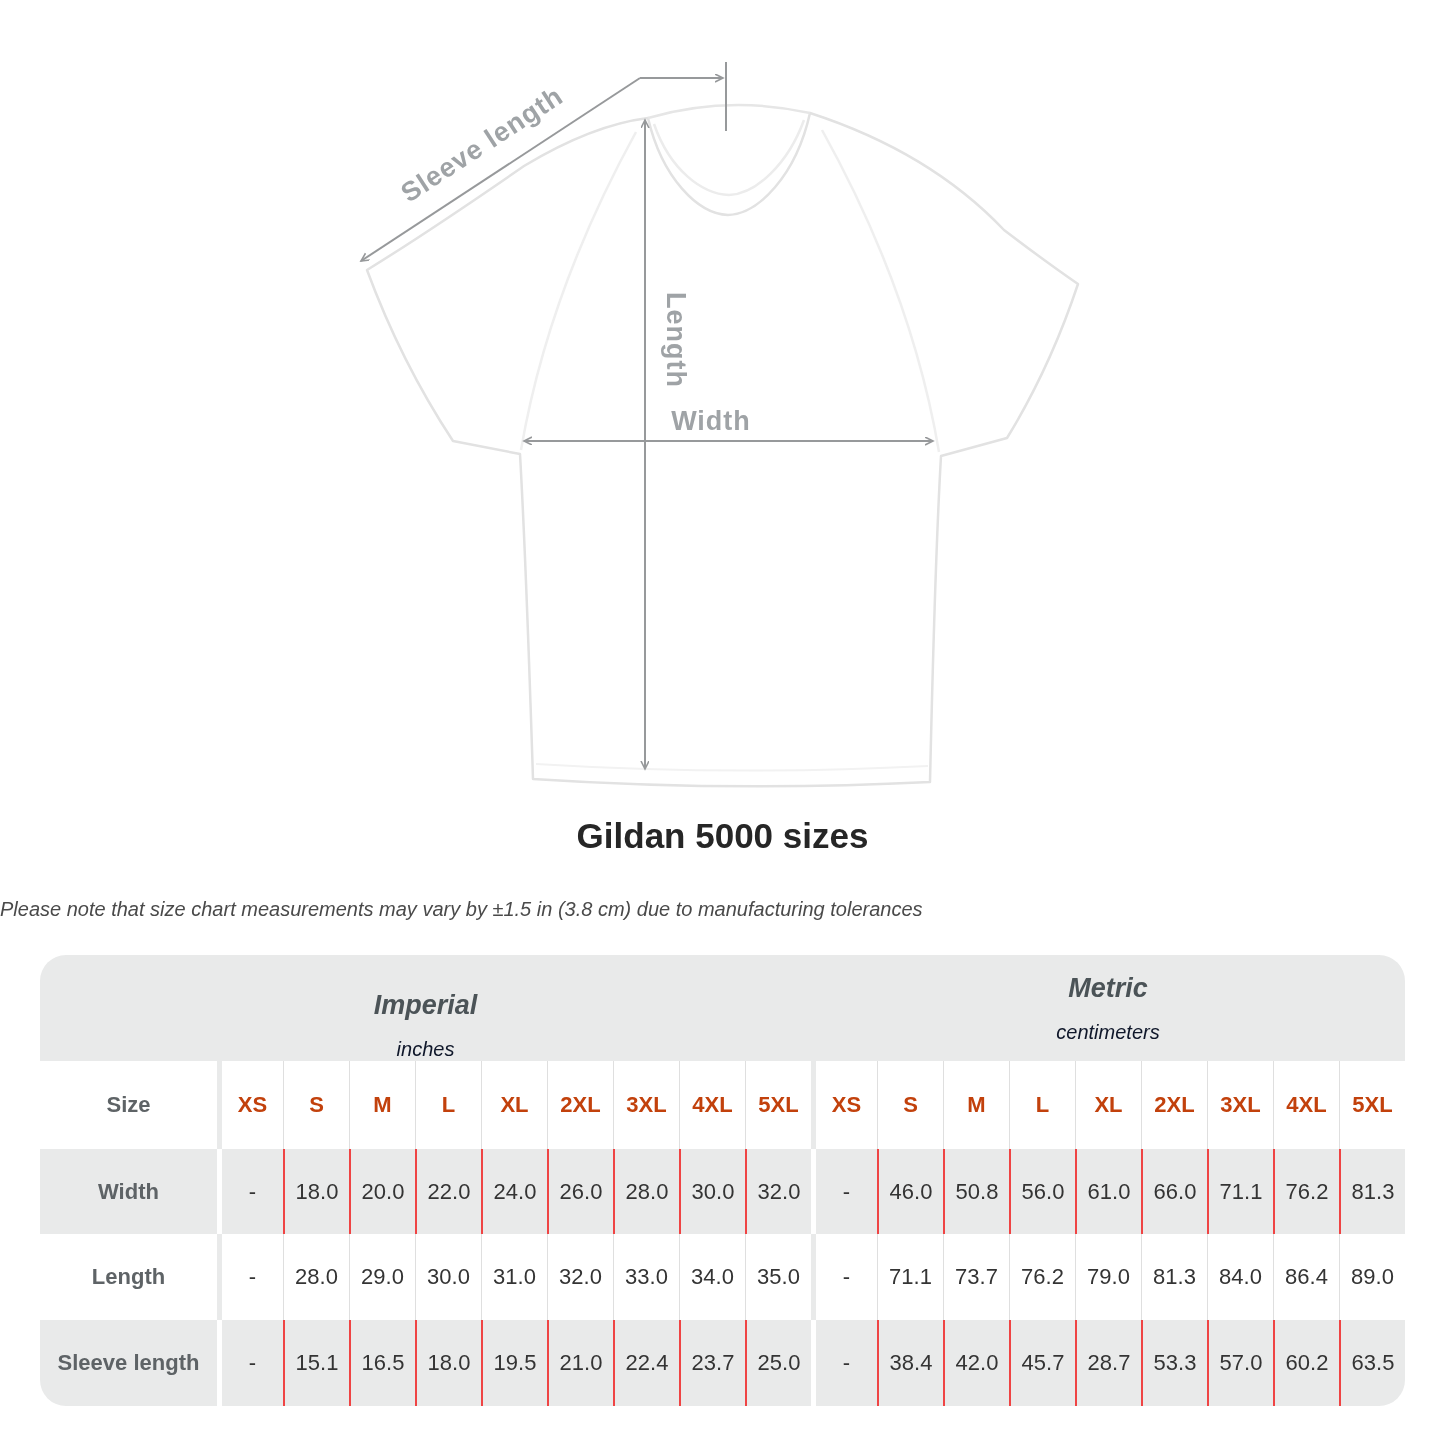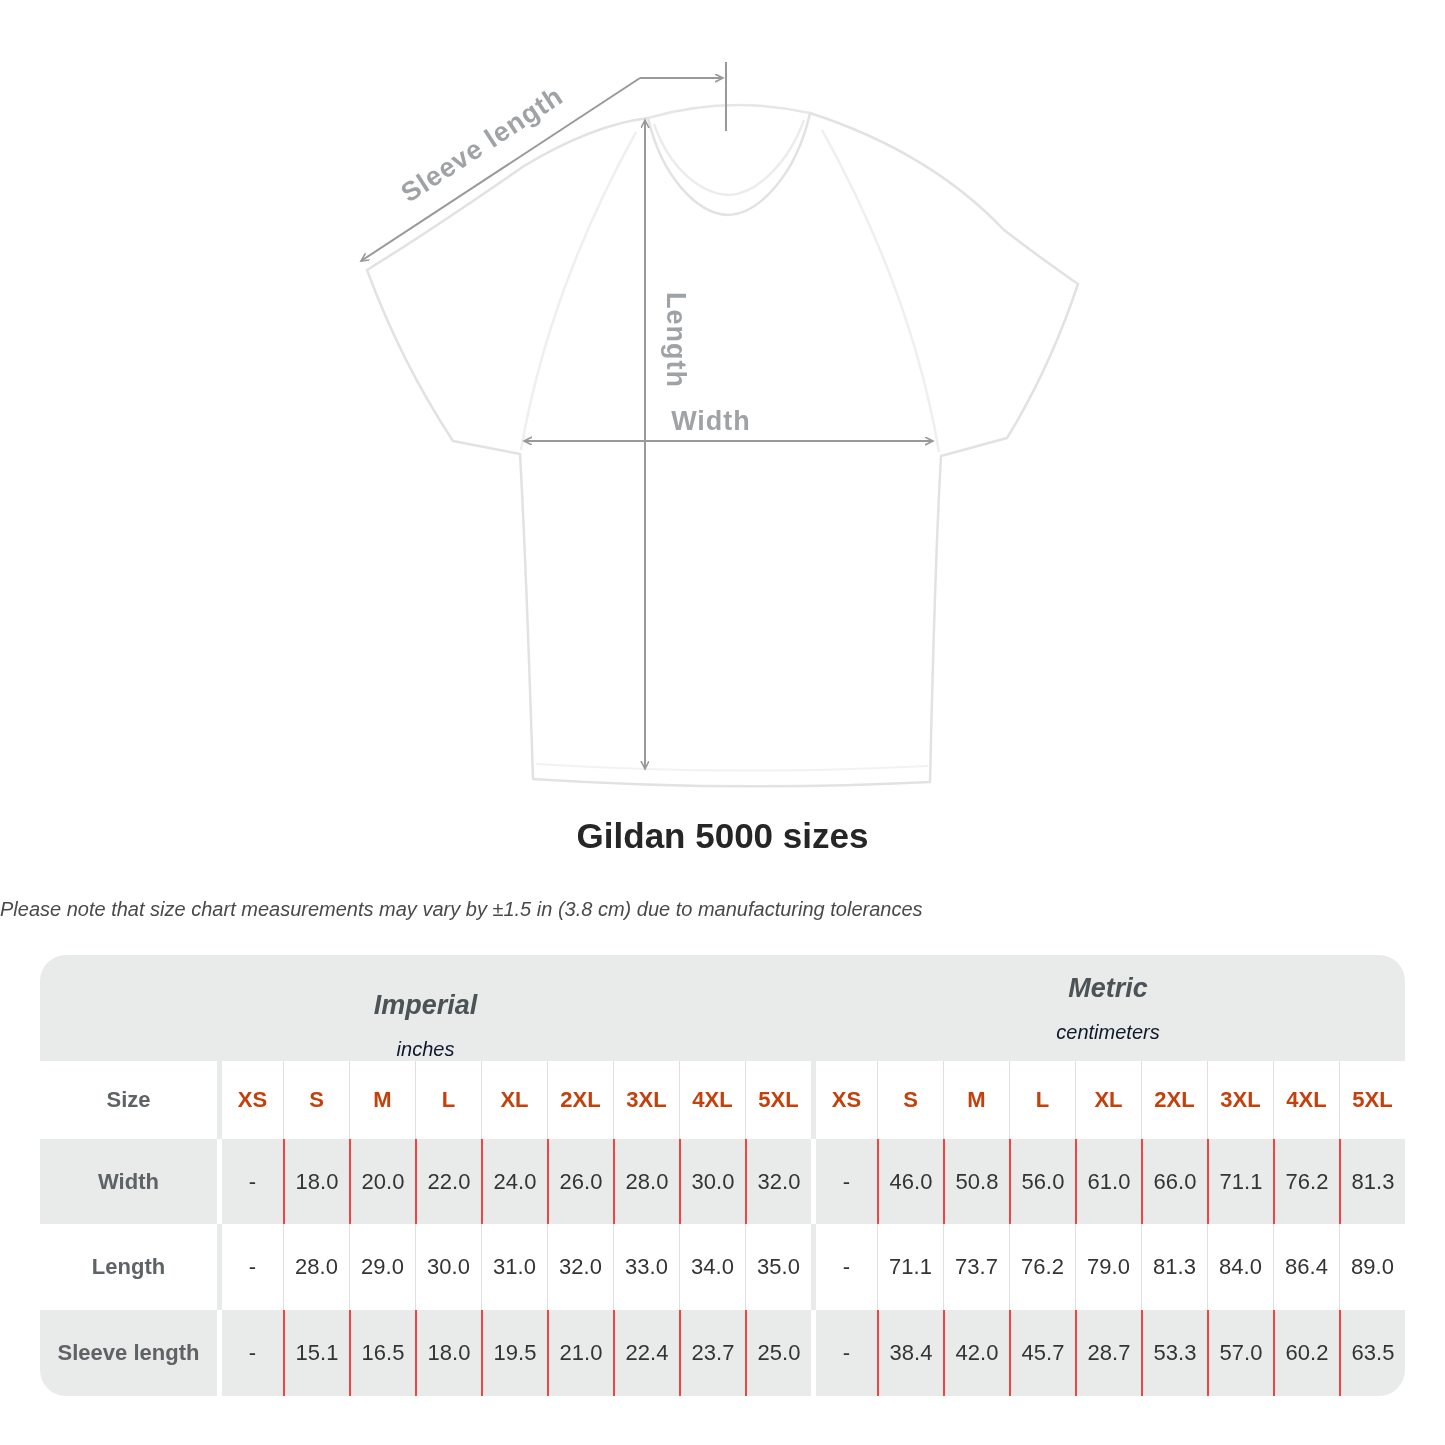--- a/index.html
+++ b/index.html
@@ -24,21 +24,21 @@
   .row{display:contents;}
   .cell{display:flex;align-items:center;justify-content:center;
     font-size:22px;color:#343434;box-sizing:border-box;}
   
   .unit-cell{height:106px;flex-direction:column;background:#e9eaea;justify-content:center;}
   .unit-left{grid-column:1 / span 10;justify-content:flex-end;}
   .unit-right{grid-column:11 / span 9;justify-content:center;}
   .unit-name{font-weight:bold;font-style:italic;font-size:27px;color:#4b5357;}
   .unit-sub{font-style:italic;font-size:20px;color:#0f172a;margin-top:17px;}
   
-  .row-size .cell{height:78px;background:#ffffff;}
+  .row-size .cell{height:88px;background:#ffffff;}
   .row-white .cell{height:86px;background:#ffffff;}
   .row-gray .cell{height:85px;background:#e9eaea;}
   .row-gray.last .cell{height:86px;}
   
   .row-size .cell.s,.row-white .cell.s{border-left:1px solid #dfdfdf;}
   .row-size .cell.w,.row-white .cell.w{border-left:5px solid #e9eaea;}
   .row-gray .cell.s{border-left:2px solid #ef4444;}
   .row-gray .cell.w{border-left:5px solid #ffffff;}
   
   .lbl{font-weight:bold;color:#5e6366;}

